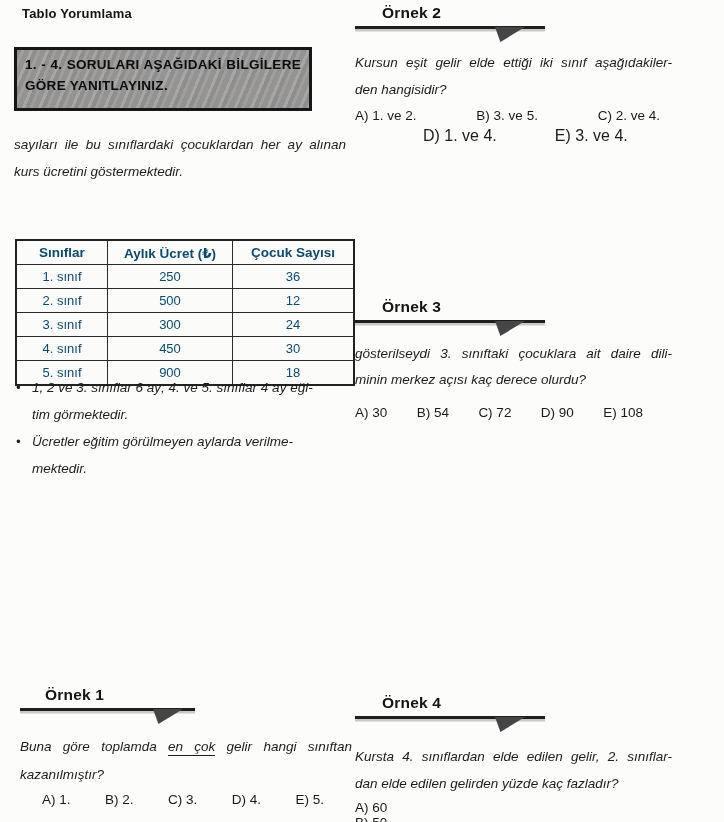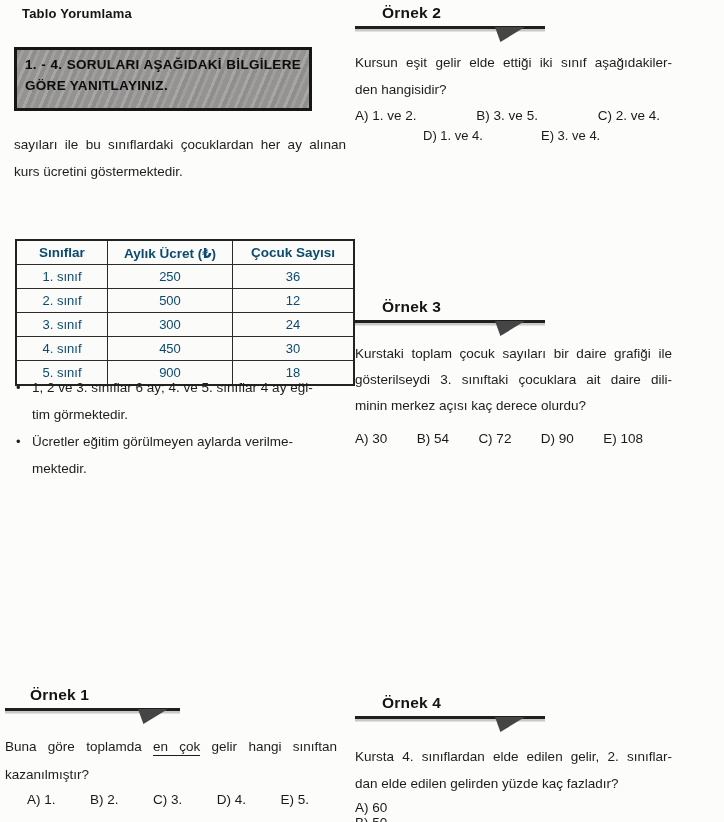--- a/index.html
+++ b/index.html
@@ -6,21 +6,21 @@
   body{background:#ffffff;}
   .page{
     position:relative;
     width:724px;height:822px;
     background:#fcfcfb;
     font-family:"Liberation Sans","DejaVu Sans",sans-serif;
     color:#1b1b1b;
     overflow:hidden;
   }
   
-  .txt{font-size:13.5px;line-height:27px;color:#1d1d1d;}
+  .txt{font-size:13.5px;line-height:27px;color:#1d1d1d;font-style:italic;}
   .jline{display:block;text-align:justify;text-align-last:justify;}
   .lline{display:block;text-align:left;}
   
   .title{
     position:absolute;left:22px;top:6px;
     font-size:13px;font-weight:bold;color:#151515;letter-spacing:.2px;
   }
   
   .instr-box{
     position:absolute;left:14px;top:47px;width:276px;
@@ -65,29 +65,29 @@
   .marker{
     position:absolute;top:100%;margin-top:1px;right:20px;
     width:30px;height:15px;background:#454545;
     clip-path:polygon(0 0,100% 0,18% 100%);
   }
   .question{margin:0;}
   .uword{border-bottom:1.4px solid #1d1d1d;padding-bottom:1px;}
   .opts{display:flex;justify-content:space-between;font-size:13.5px;color:#1a1a1a;white-space:nowrap;}
   .opts span{display:inline-block;}
   
-  .ornek1{left:5px;top:686px;width:341px;}
+  .ornek1{left:20px;top:686px;width:341px;}
   .ornek1 .ornek-head{width:150px;padding-left:25px;}
   .ornek1 .marker{right:12px;}
   .ornek1 .question{margin-top:22px;width:332px;line-height:28px;}
   .ornek1 .opts{margin-top:3px;width:282px;margin-left:22px;}
   .ornek2{left:355px;top:4px;width:317px;}
   .ornek2 .question{margin-top:20px;line-height:27px;}
   .ornek2 .opts{margin-top:5px;width:305px;}
-  .opts-row2{margin-top:1px;font-size:13px;line-height:24px;padding-left:68px;display:flex;gap:58px;white-space:nowrap;}
+  .opts-row2{margin-top:1px;font-size:16px;line-height:24px;padding-left:68px;display:flex;gap:58px;white-space:nowrap;}
   .ornek3{left:355px;top:298px;width:317px;}
   .ornek3 .question{margin-top:18px;line-height:26px;}
   .ornek3 .opts{margin-top:12px;width:288px;}
   .ornek4{left:355px;top:694px;width:317px;}
   .ornek4 .question{margin-top:24px;line-height:27px;}
   .ornek4 .opts{margin-top:3px;width:302px;flex-direction:column;}
   .rhead{width:163px;}
 </style>
 </head>
 <body>
@@ -197,21 +197,20 @@
       <span>E) 3. ve 4.</span>
     </div>
   </div>
 
   <div class="ornek ornek3">
     <div class="ornek-head rhead">
       <span>Örnek 3</span>
       <span class="marker"></span>
     </div>
     <div class="question txt">
-      <span class="jline">Kurstaki toplam çocuk sayıları bir daire grafiği ile</span>
       <span class="jline">gösterilseydi 3. sınıftaki çocuklara ait daire dili-</span>
       <span class="lline">minin merkez açısı kaç derece olurdu?</span>
     </div>
     <div class="opts">
       <span>A) 30</span>
       <span>B) 54</span>
       <span>C) 72</span>
       <span>D) 90</span>
       <span>E) 108</span>
     </div>

